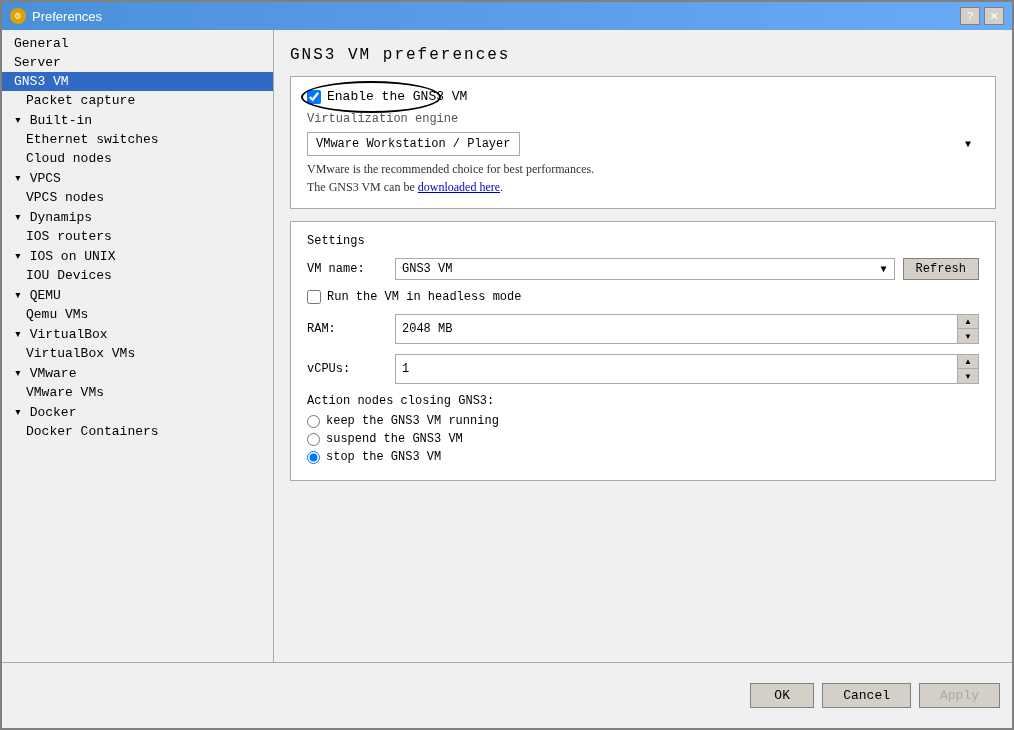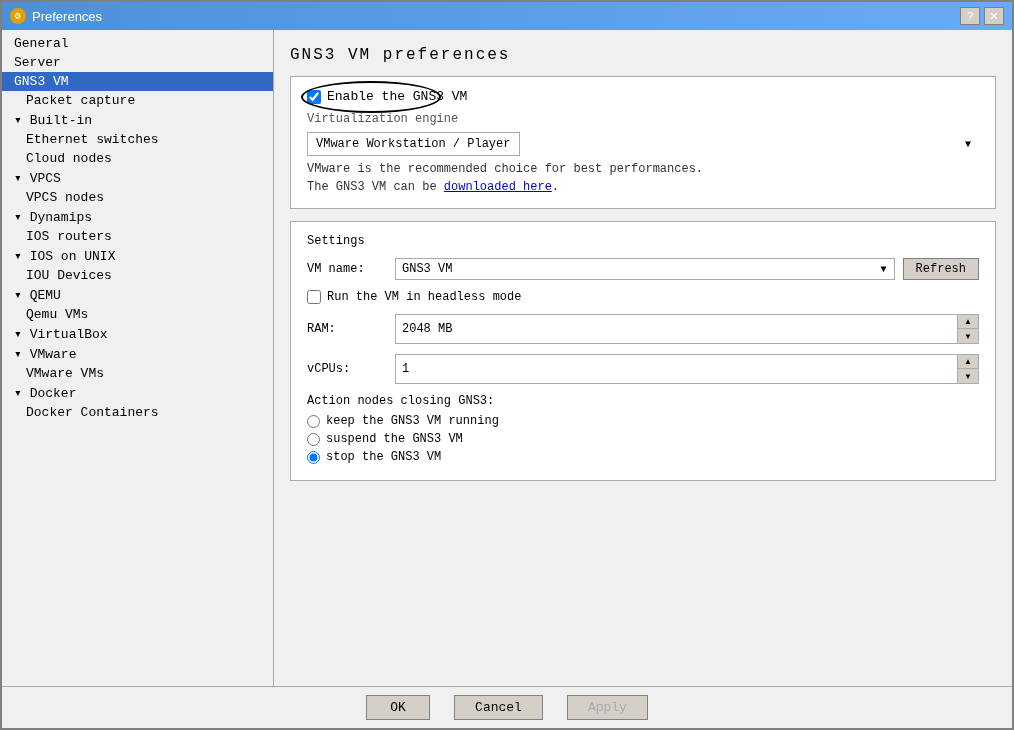--- a/index.html
+++ b/index.html
@@ -157,21 +157,21 @@
       content: '▼';
       position: absolute;
       right: 8px;
       top: 50%;
       transform: translateY(-50%);
       font-size: 10px;
       pointer-events: none;
     }
     .info-text {
       font-size: 12px;
-      font-family: Liberation Mono, monospace;
+      font-family: Liberation Serif, serif;
       color: #333;
       margin-top: 4px;
       line-height: 1.5;
     }
     .link-text {
       color: #0000cc;
       text-decoration: underline;
       cursor: pointer;
     }
     .settings-section {
@@ -292,23 +292,23 @@
     .radio-row {
       display: flex;
       align-items: center;
       gap: 6px;
       margin-bottom: 4px;
       font-size: 12px;
       font-family: 'Courier New', Courier, monospace;
     }
     .bottom-bar {
       display: flex;
-      justify-content: center;
-      padding: 8px 12px;
-      gap: 24px;
+      justify-content: flex-end;
+      padding: 20px 12px;
+      gap: 8px;
       background: #f0f0f0;
       border-top: 1px solid #aaa;
     }
     .bottom-btn {
       padding: 4px 20px;
       font-family: 'Courier New', Courier, monospace;
       font-size: 13px;
       border: 1px solid #808080;
       background: #d4d0c8;
       cursor: pointer;
@@ -354,20 +354,21 @@
         <div class="sidebar-item indent1">Cloud nodes</div>
         <div class="sidebar-item">▾ VPCS</div>
         <div class="sidebar-item indent1">VPCS nodes</div>
         <div class="sidebar-item">▾ Dynamips</div>
         <div class="sidebar-item indent1">IOS routers</div>
         <div class="sidebar-item">▾ IOS on UNIX</div>
         <div class="sidebar-item indent1">IOU Devices</div>
         <div class="sidebar-item">▾ QEMU</div>
         <div class="sidebar-item indent1">Qemu VMs</div>
         <div class="sidebar-item">▾ VirtualBox</div>
+        <div class="sidebar-item indent1">VirtualBox VMs</div>
         <div class="sidebar-item">▾ VMware</div>
         <div class="sidebar-item indent1">VMware VMs</div>
         <div class="sidebar-item">▾ Docker</div>
         <div class="sidebar-item indent1">Docker Containers</div>
       </div>
 
     <div class="main-panel">
       <div class="panel-title">GNS3 VM preferences</div>
 
       <div class="section-box">

